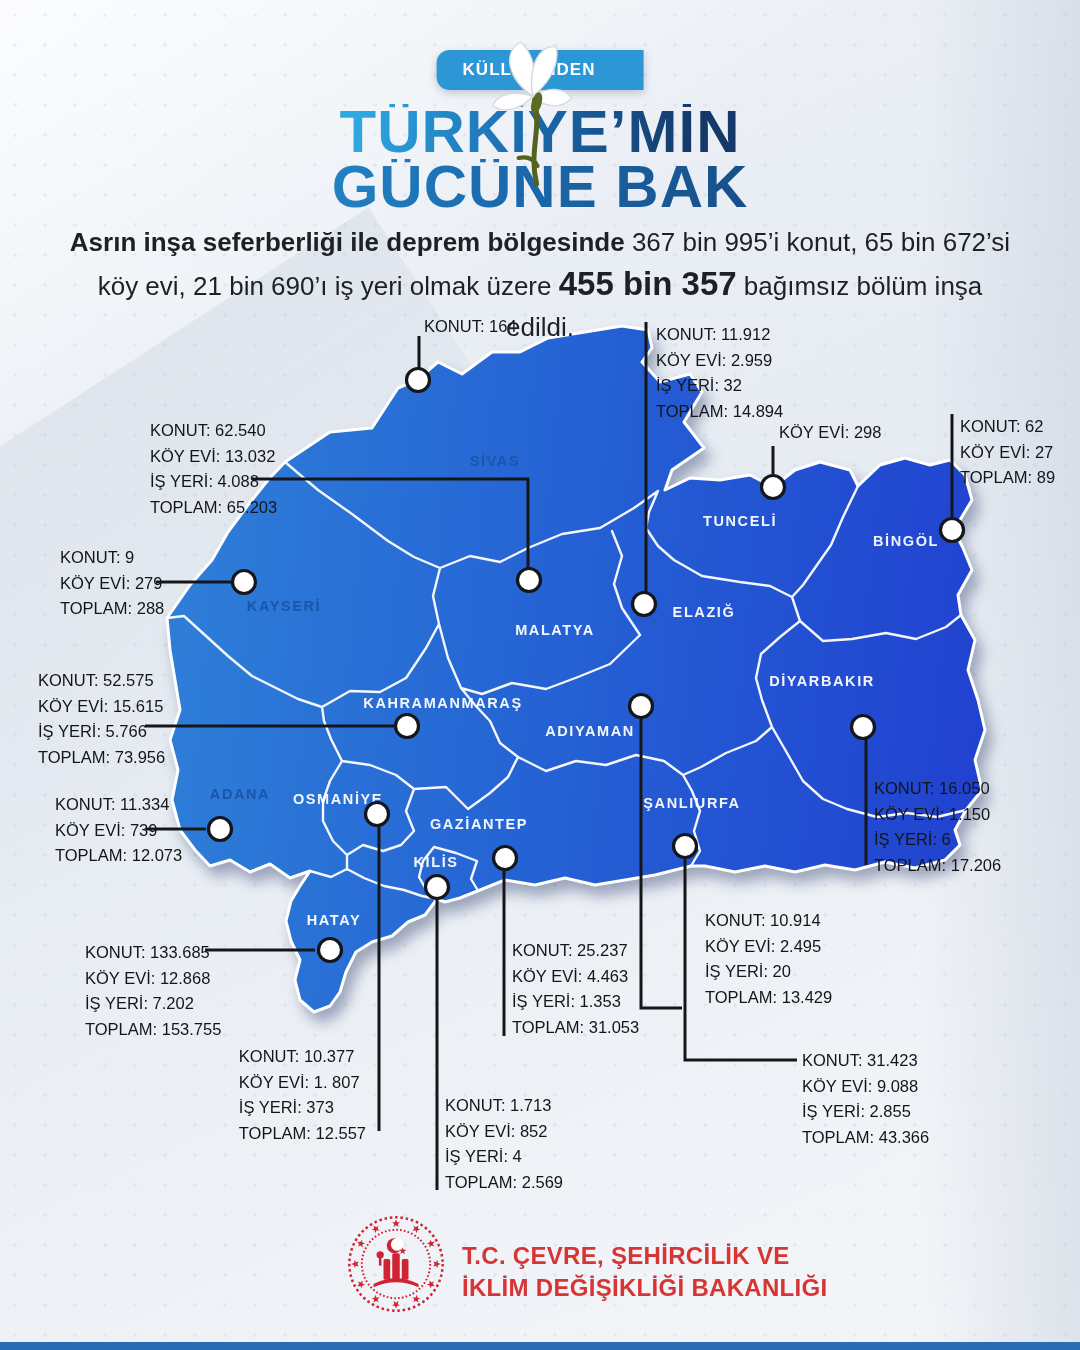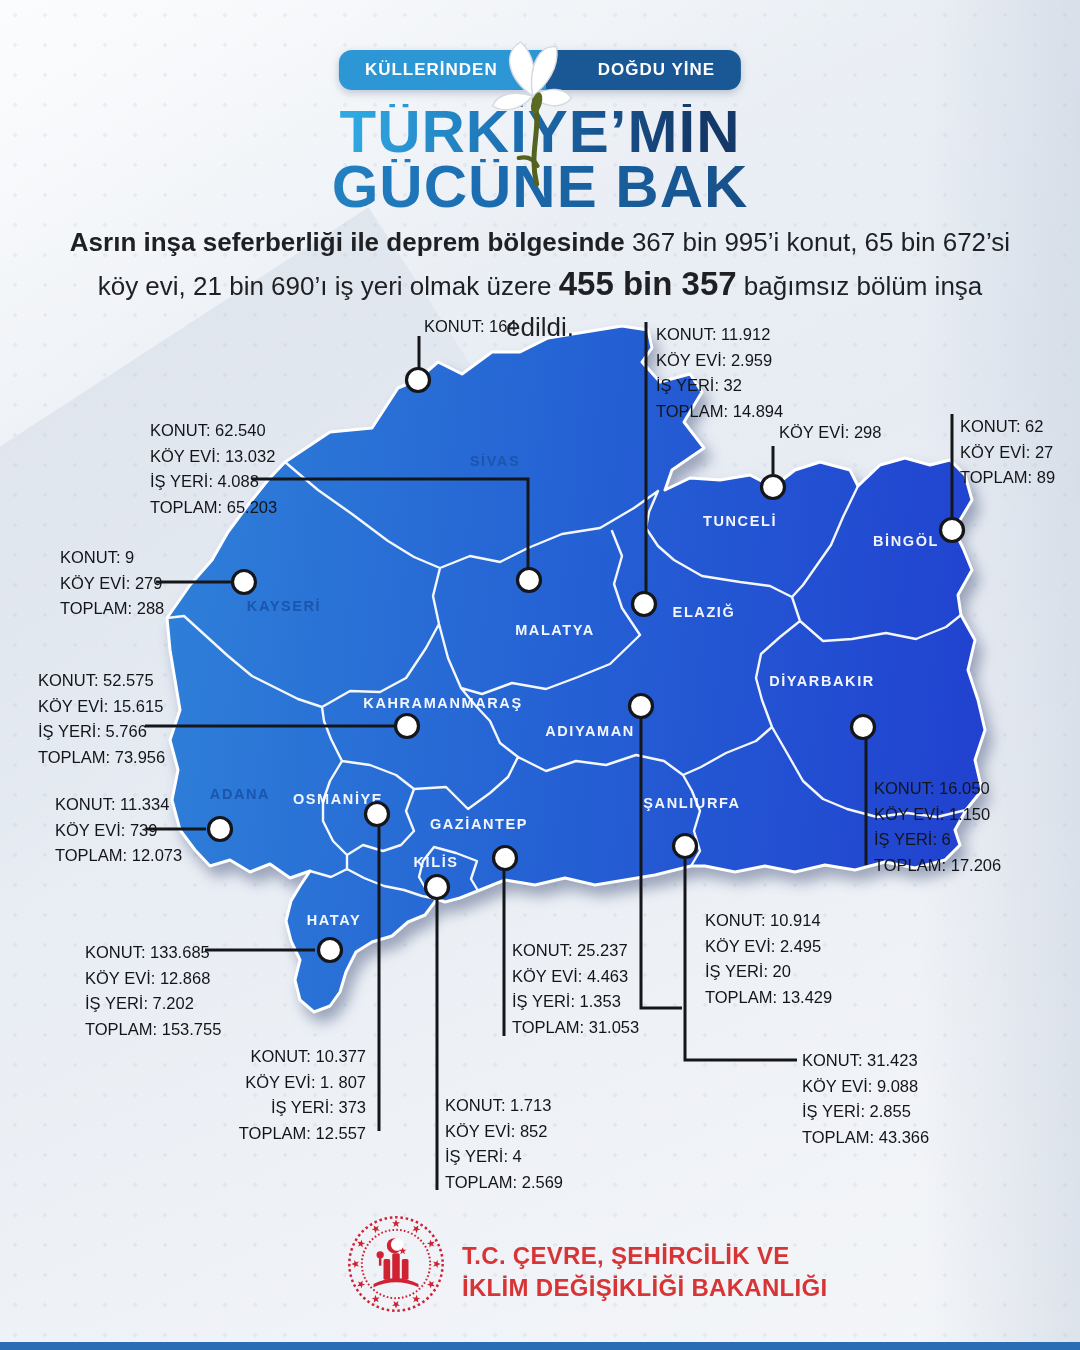--- a/index.html
+++ b/index.html
@@ -51,40 +51,39 @@
   .borders{fill:none;stroke:rgba(255,255,255,.95);stroke-width:2.4;stroke-linejoin:round;stroke-linecap:round;}
   .plabel{font-family:"Liberation Sans",sans-serif;font-weight:bold;font-size:14.5px;
     letter-spacing:1.6px;text-anchor:middle;fill:rgba(255,255,255,.94);}
   .plabel.dark{fill:#1a56ac;}
   .conn{fill:none;stroke:#15161a;stroke-width:3;}
   .dot{fill:#ffffff;stroke:#15161a;stroke-width:3.2;}
 
   
   .blk{position:absolute;z-index:3;font-size:16.5px;font-weight:normal;color:#141519;
     line-height:25.5px;white-space:nowrap;}
-  .blk.right{text-align:right;}
+  .blk.right{}
 
   
   .footer-logo{position:absolute;left:346px;top:1214px;z-index:4;}
   .footer-text{position:absolute;left:462px;top:1240px;z-index:4;color:#d73535;
     font-weight:bold;font-size:24px;line-height:32px;letter-spacing:.3px;}
   .bottom-bar{position:absolute;left:0;bottom:0;width:100%;height:8px;background:#2a6db5;z-index:7;}
 </style>
 </head>
 <body>
 
 <div class="canvas">
   <div class="swoosh s1"></div>
   <div class="swoosh s3"></div>
   <div class="swoosh s2"></div>
   <div class="dotgrid"></div>
 
   <div class="badge">
     <div class="badge-seg badge-left">KÜLLERİNDEN</div>
-    <div class="badge-seg badge-right">DOĞDU YİNE</div>
   </div>
   <svg class="flower" width="92" height="160" viewBox="0 0 92 160">
     <path d="M48,64 C55,95 42,115 50,148" fill="none" stroke="#55621f" stroke-width="5" stroke-linecap="round"></path>
     <path d="M32,122 q13,-3 19,8" fill="none" stroke="#55621f" stroke-width="4" stroke-linecap="round"></path>
     <g fill="#ffffff" stroke="#d4dae1" stroke-width="1.4">
       <path d="M46,60 C20,42 16,16 34,6 C48,18 51,42 46,60 Z"></path>
       <path d="M46,60 C41,28 54,8 70,11 C73,33 59,50 46,60 Z"></path>
       <path d="M46,60 C28,54 10,58 6,70 C21,79 38,70 46,60 Z"></path>
       <path d="M46,60 C62,50 78,52 85,62 C74,75 55,70 46,60 Z"></path>
     </g>

